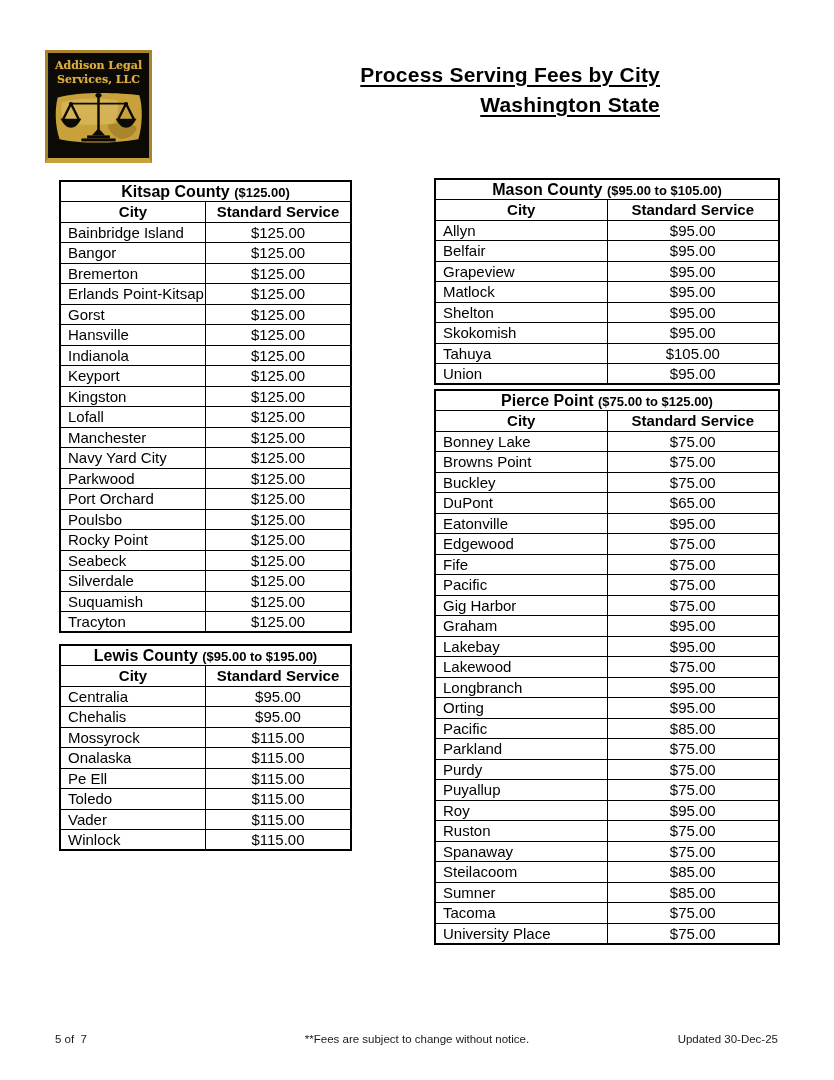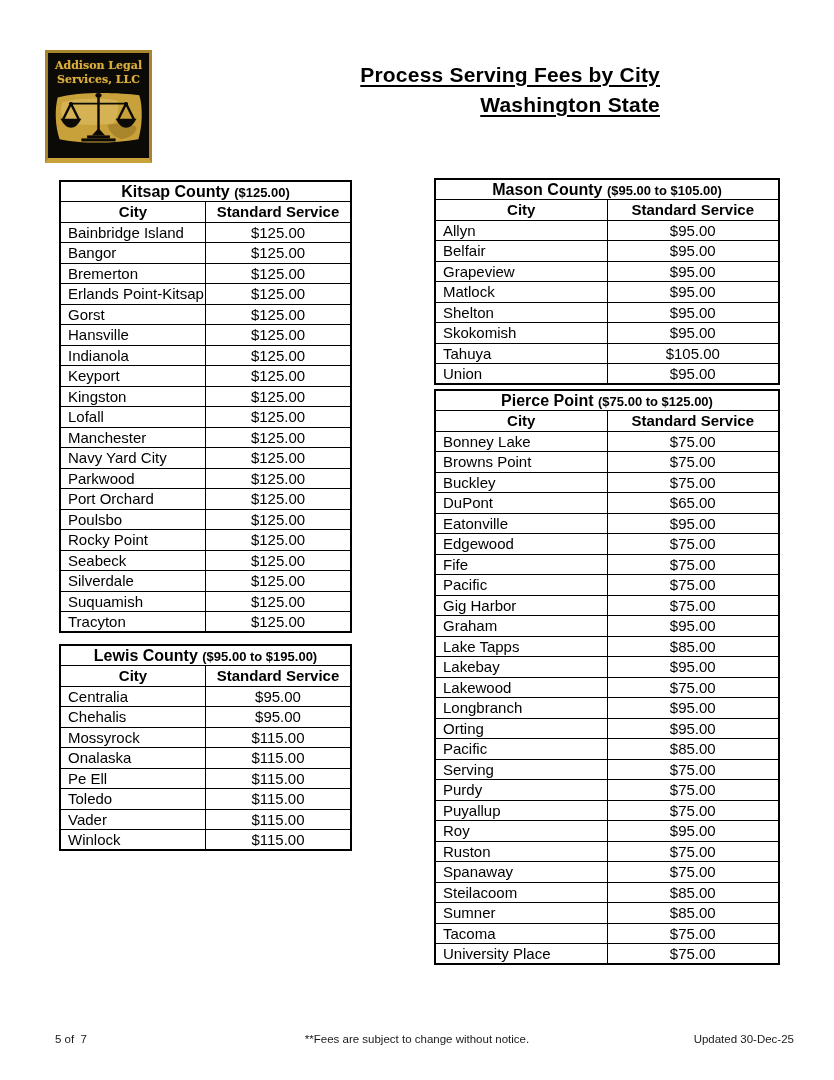--- a/index.html
+++ b/index.html
@@ -95,21 +95,21 @@
   
   .footer-left, .footer-center, .footer-right {
     position: absolute;
     top: 1033px;
     font-size: 11.5px;
     color: #1a1a1a;
     white-space: pre;
   }
   .footer-left   { left: 55px; }
   .footer-center { left: 0; right: 0; text-align: center; }
-  .footer-right  { right: 40px; }
+  .footer-right  { right: 56px; }
 </style>
 </head>
 <body>
 
 <div class="page">
 
   <div class="logo">
     <div class="logo-text">
       <span>Addison Legal</span><br>
       <span>Services, LLC</span>
@@ -394,45 +394,41 @@
           </tr>
           <tr>
             <td class="city-cell">Gig Harbor</td>
             <td class="price-cell">$75.00</td>
           </tr>
           <tr>
             <td class="city-cell">Graham</td>
             <td class="price-cell">$95.00</td>
           </tr>
           <tr>
-            <td class="city-cell">Lake Tapps</td>
-            <td class="price-cell">$85.00</td>
-          </tr>
-          <tr>
             <td class="city-cell">Lakebay</td>
             <td class="price-cell">$95.00</td>
           </tr>
           <tr>
             <td class="city-cell">Lakewood</td>
             <td class="price-cell">$75.00</td>
           </tr>
           <tr>
             <td class="city-cell">Longbranch</td>
             <td class="price-cell">$95.00</td>
           </tr>
           <tr>
             <td class="city-cell">Orting</td>
             <td class="price-cell">$95.00</td>
           </tr>
           <tr>
             <td class="city-cell">Pacific</td>
             <td class="price-cell">$85.00</td>
           </tr>
           <tr>
-            <td class="city-cell">Serving</td>
+            <td class="city-cell">Parkland</td>
             <td class="price-cell">$75.00</td>
           </tr>
           <tr>
             <td class="city-cell">Purdy</td>
             <td class="price-cell">$75.00</td>
           </tr>
           <tr>
             <td class="city-cell">Puyallup</td>
             <td class="price-cell">$75.00</td>
           </tr>

